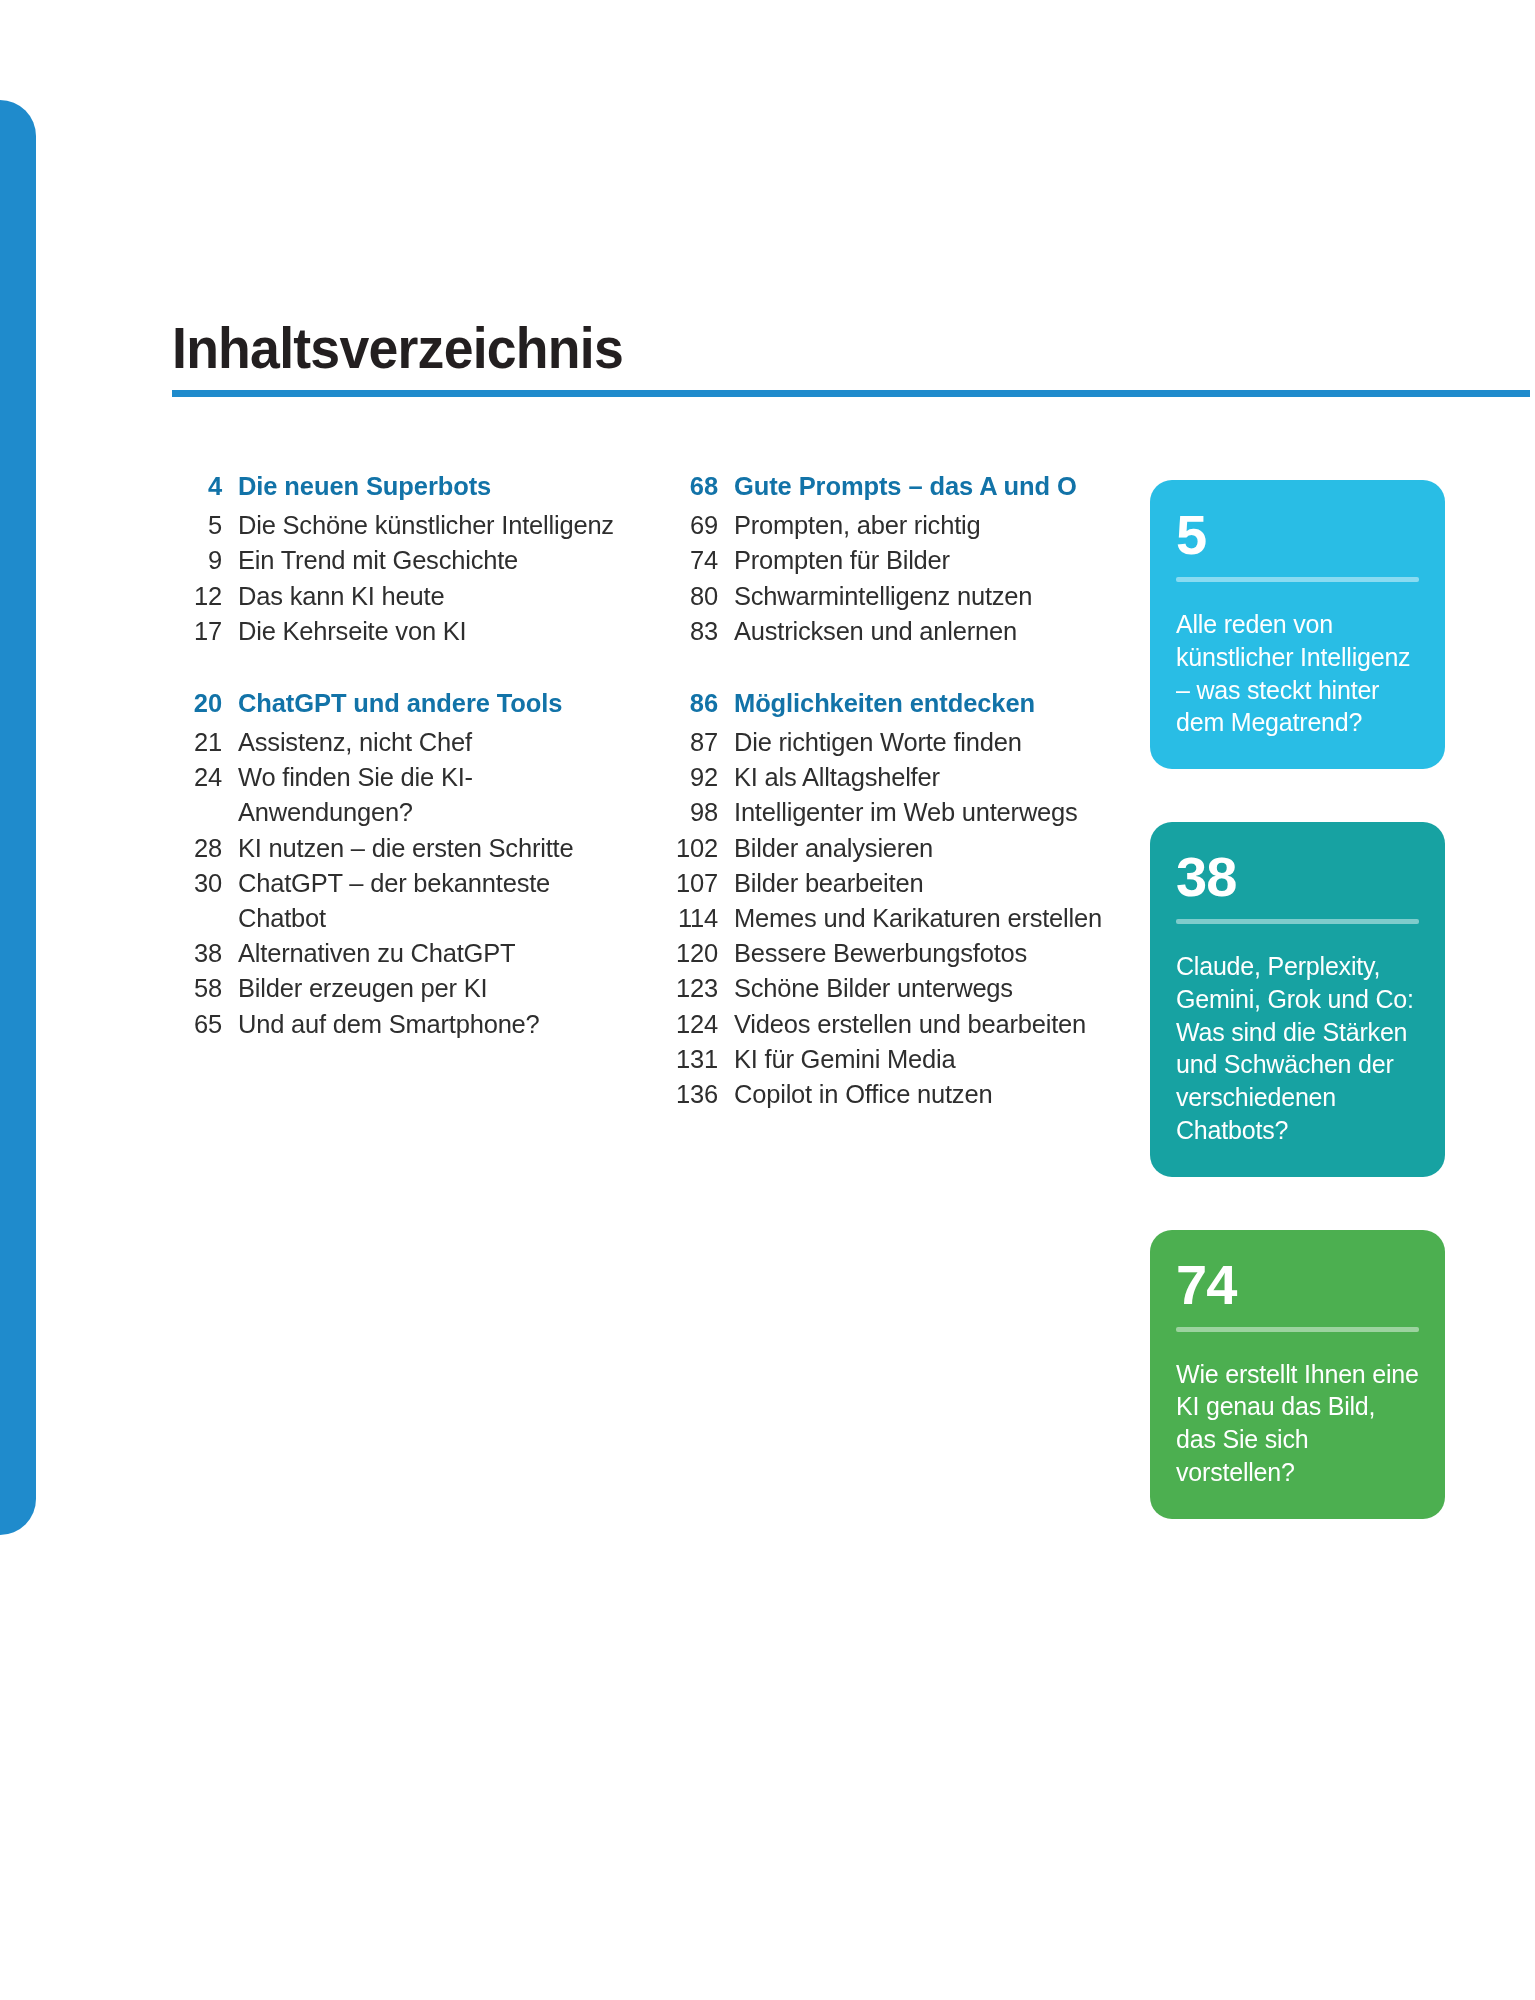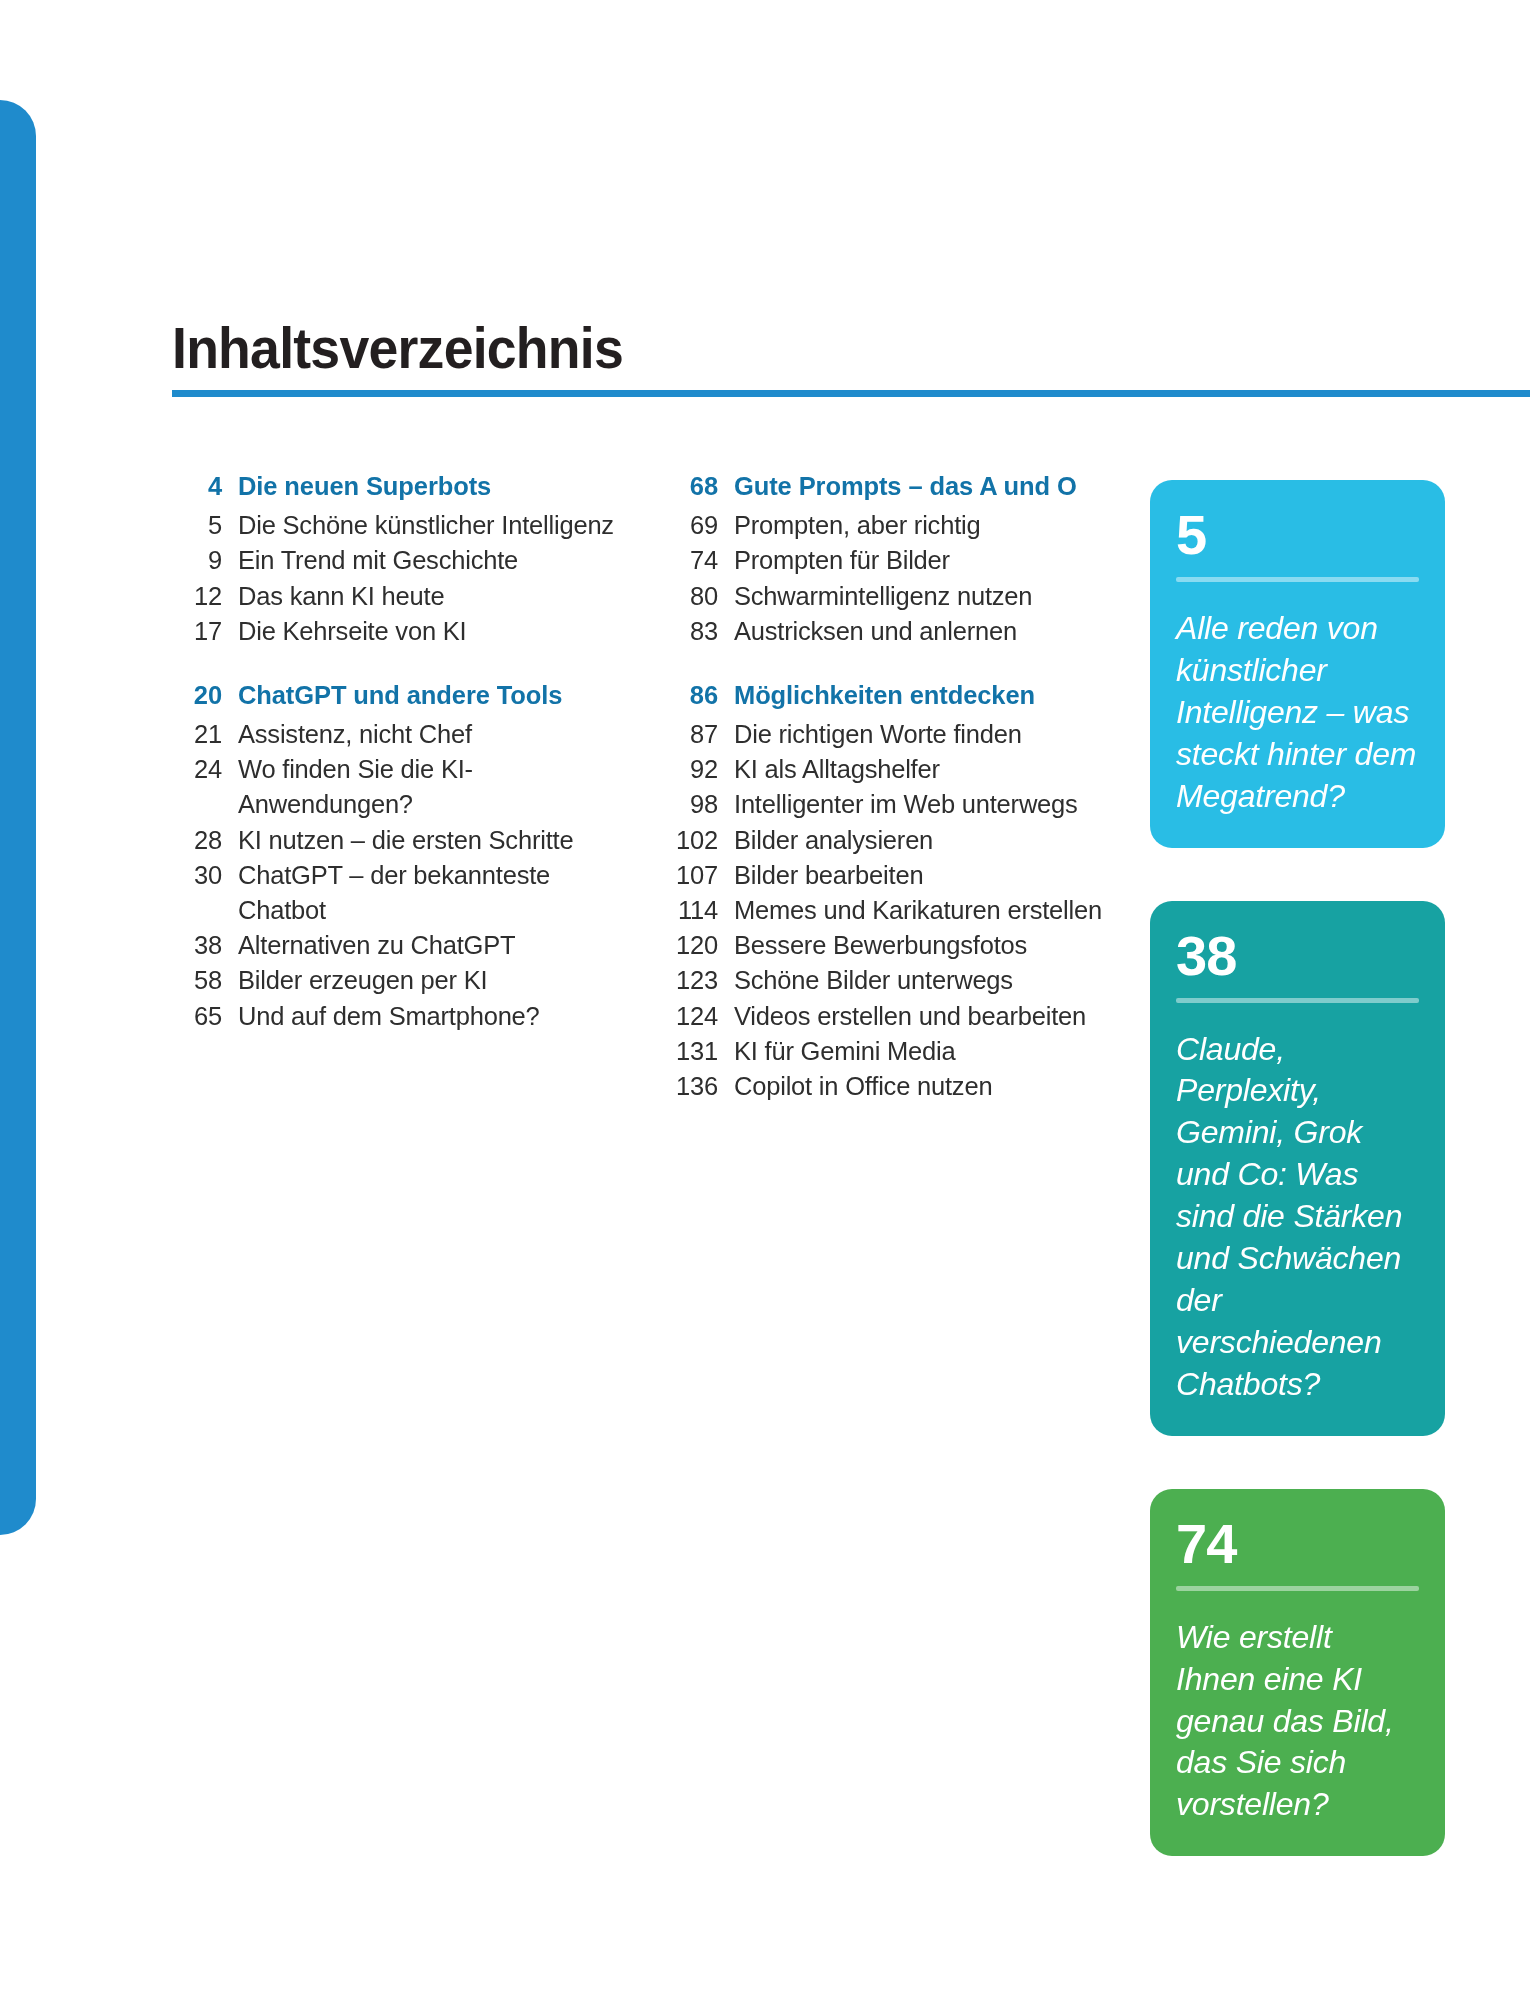--- a/index.html
+++ b/index.html
@@ -65,21 +65,21 @@
     position:absolute;
     left:172px;
     top:470px;
     width:940px;
     display:flex;
     gap:52px;
   }
   .col { width:444px; }
 
   .chapter { margin-bottom:6px; }
-  .chapter + .chapter { margin-top:30px; }
+  .chapter + .chapter { margin-top:38px; }
 
   .chap-head {
     display:flex;
     color:#1273a8;
     font-weight:700;
     font-size:25.5px;
     line-height:1.30;
     letter-spacing:-0.1px;
     margin-bottom:5px;
   }
@@ -128,25 +128,24 @@
     margin-bottom:14px;
   }
   .callout .rule {
     height:5px;
     border-radius:2px;
     margin-bottom:26px;
     opacity:0.45;
     background:#ffffff;
   }
   .callout .body {
-    font-size:32px;
+    font-size:25px;
     line-height:1.31;
     font-weight:400;
     letter-spacing:-0.2px;
-    font-style:italic;
   }
 </style>
 </head>
 <body>
 
 <div class="page">
 
   <div class="edge-bar"></div>
 
   <div class="heading-wrap">

